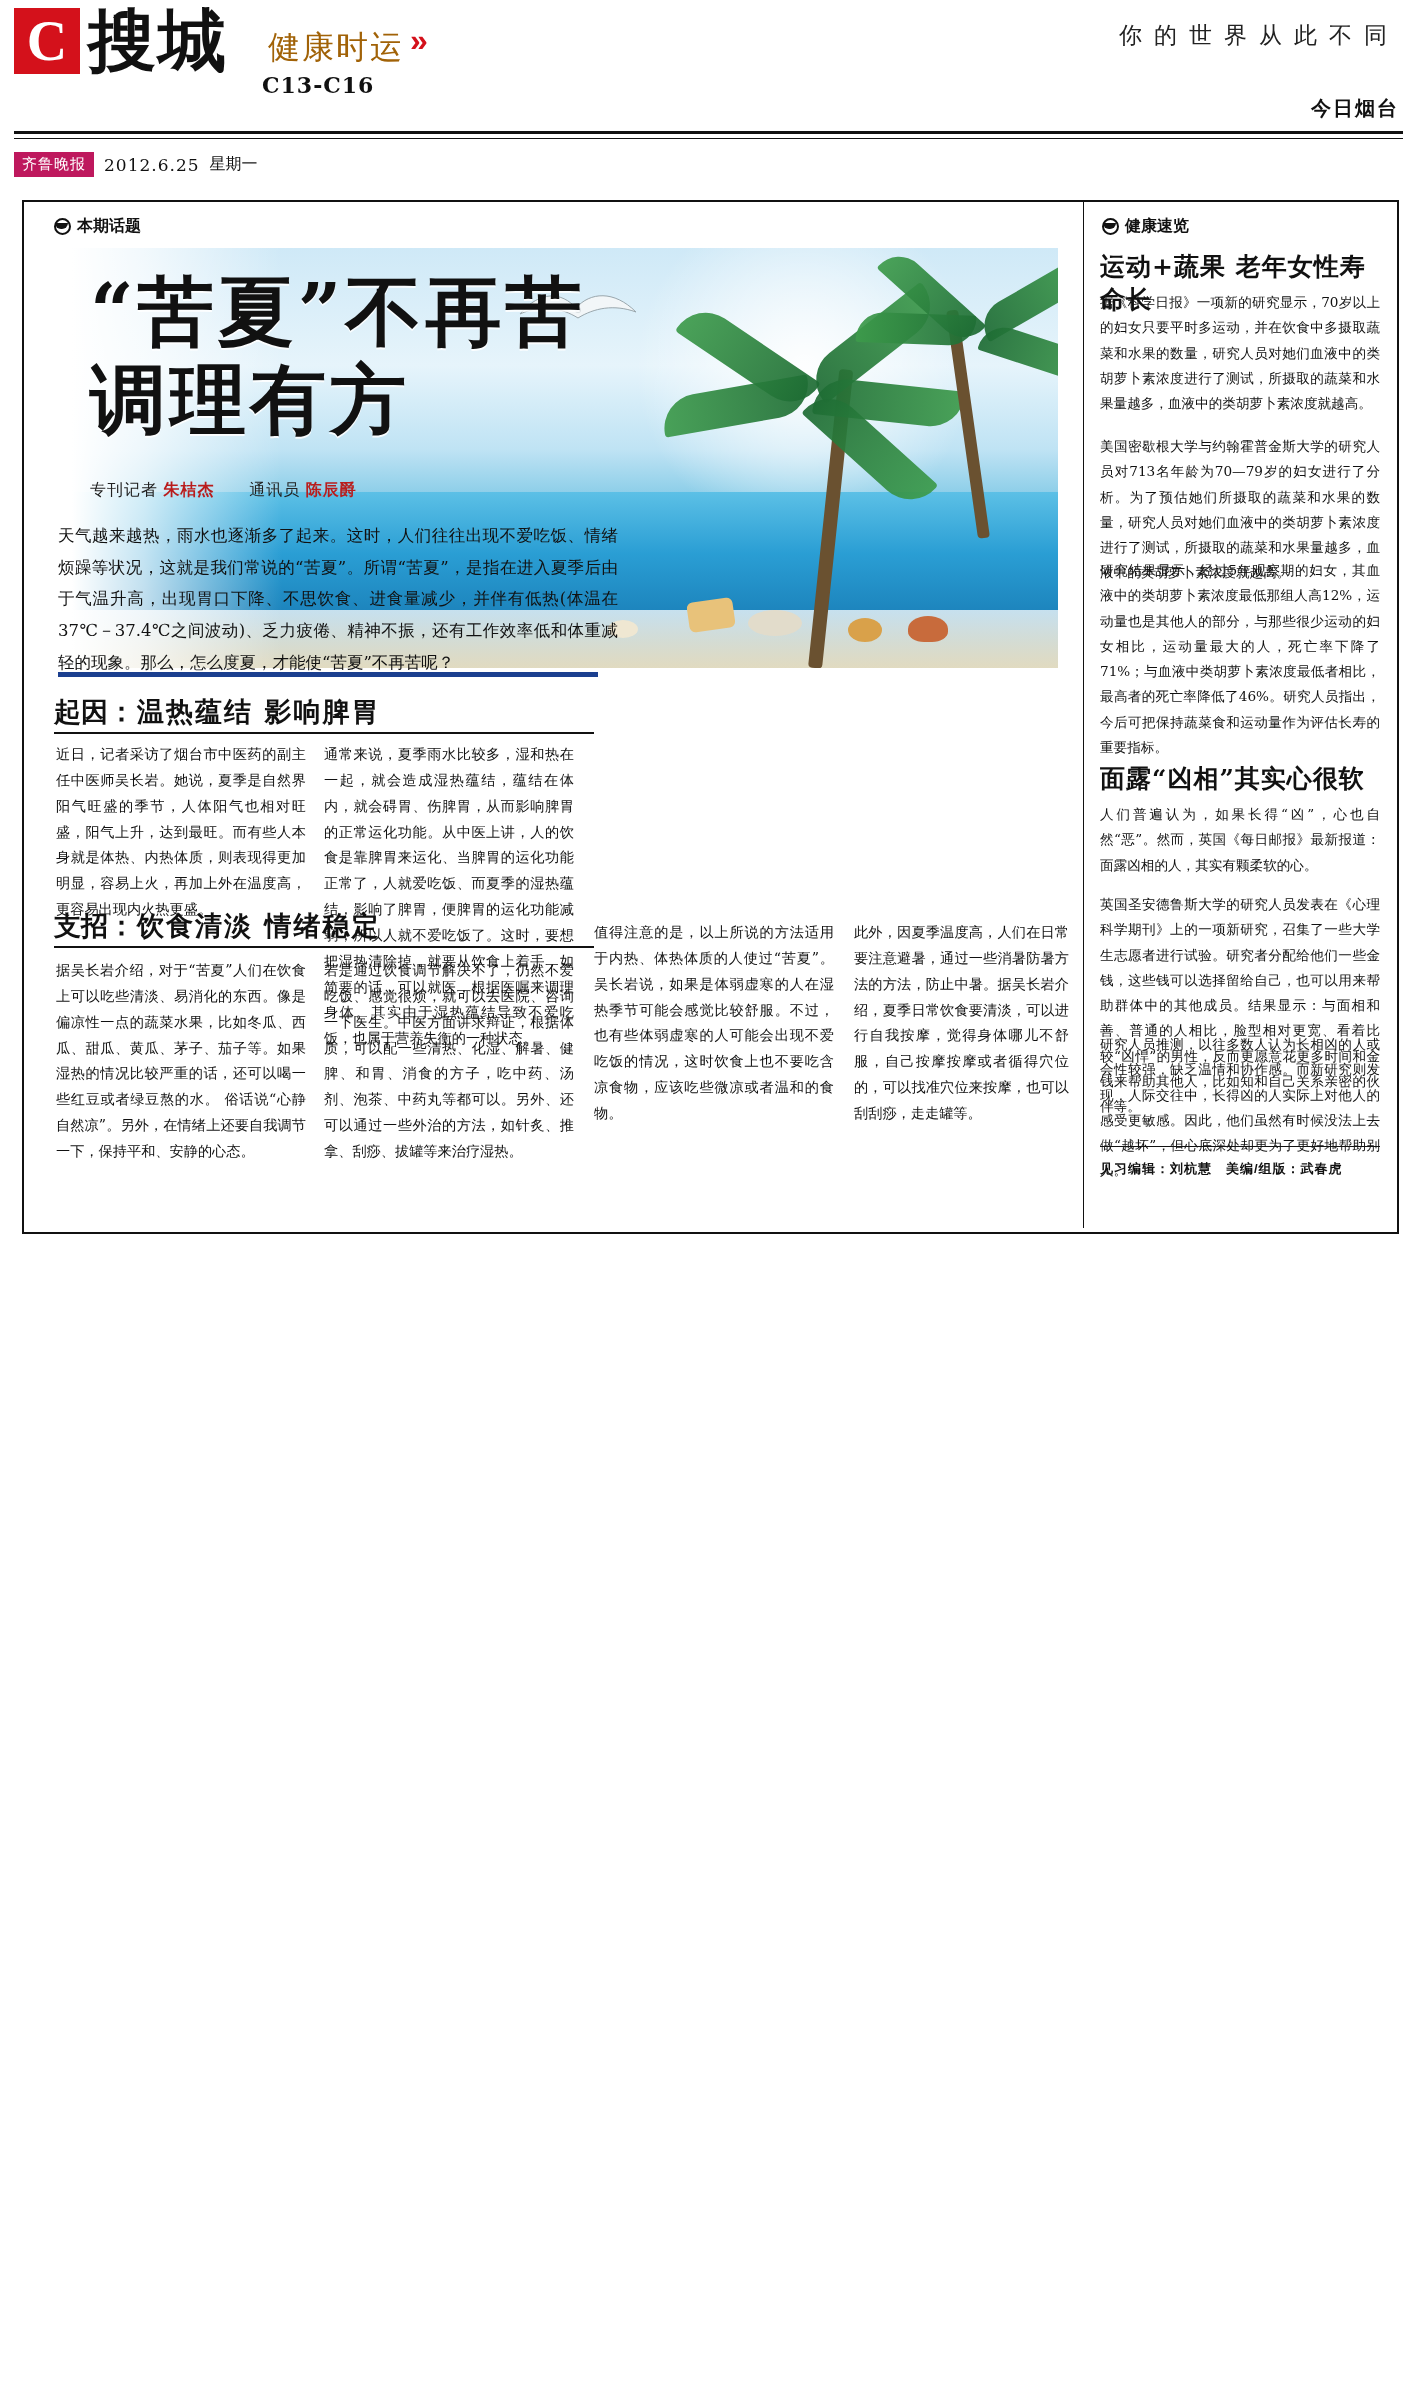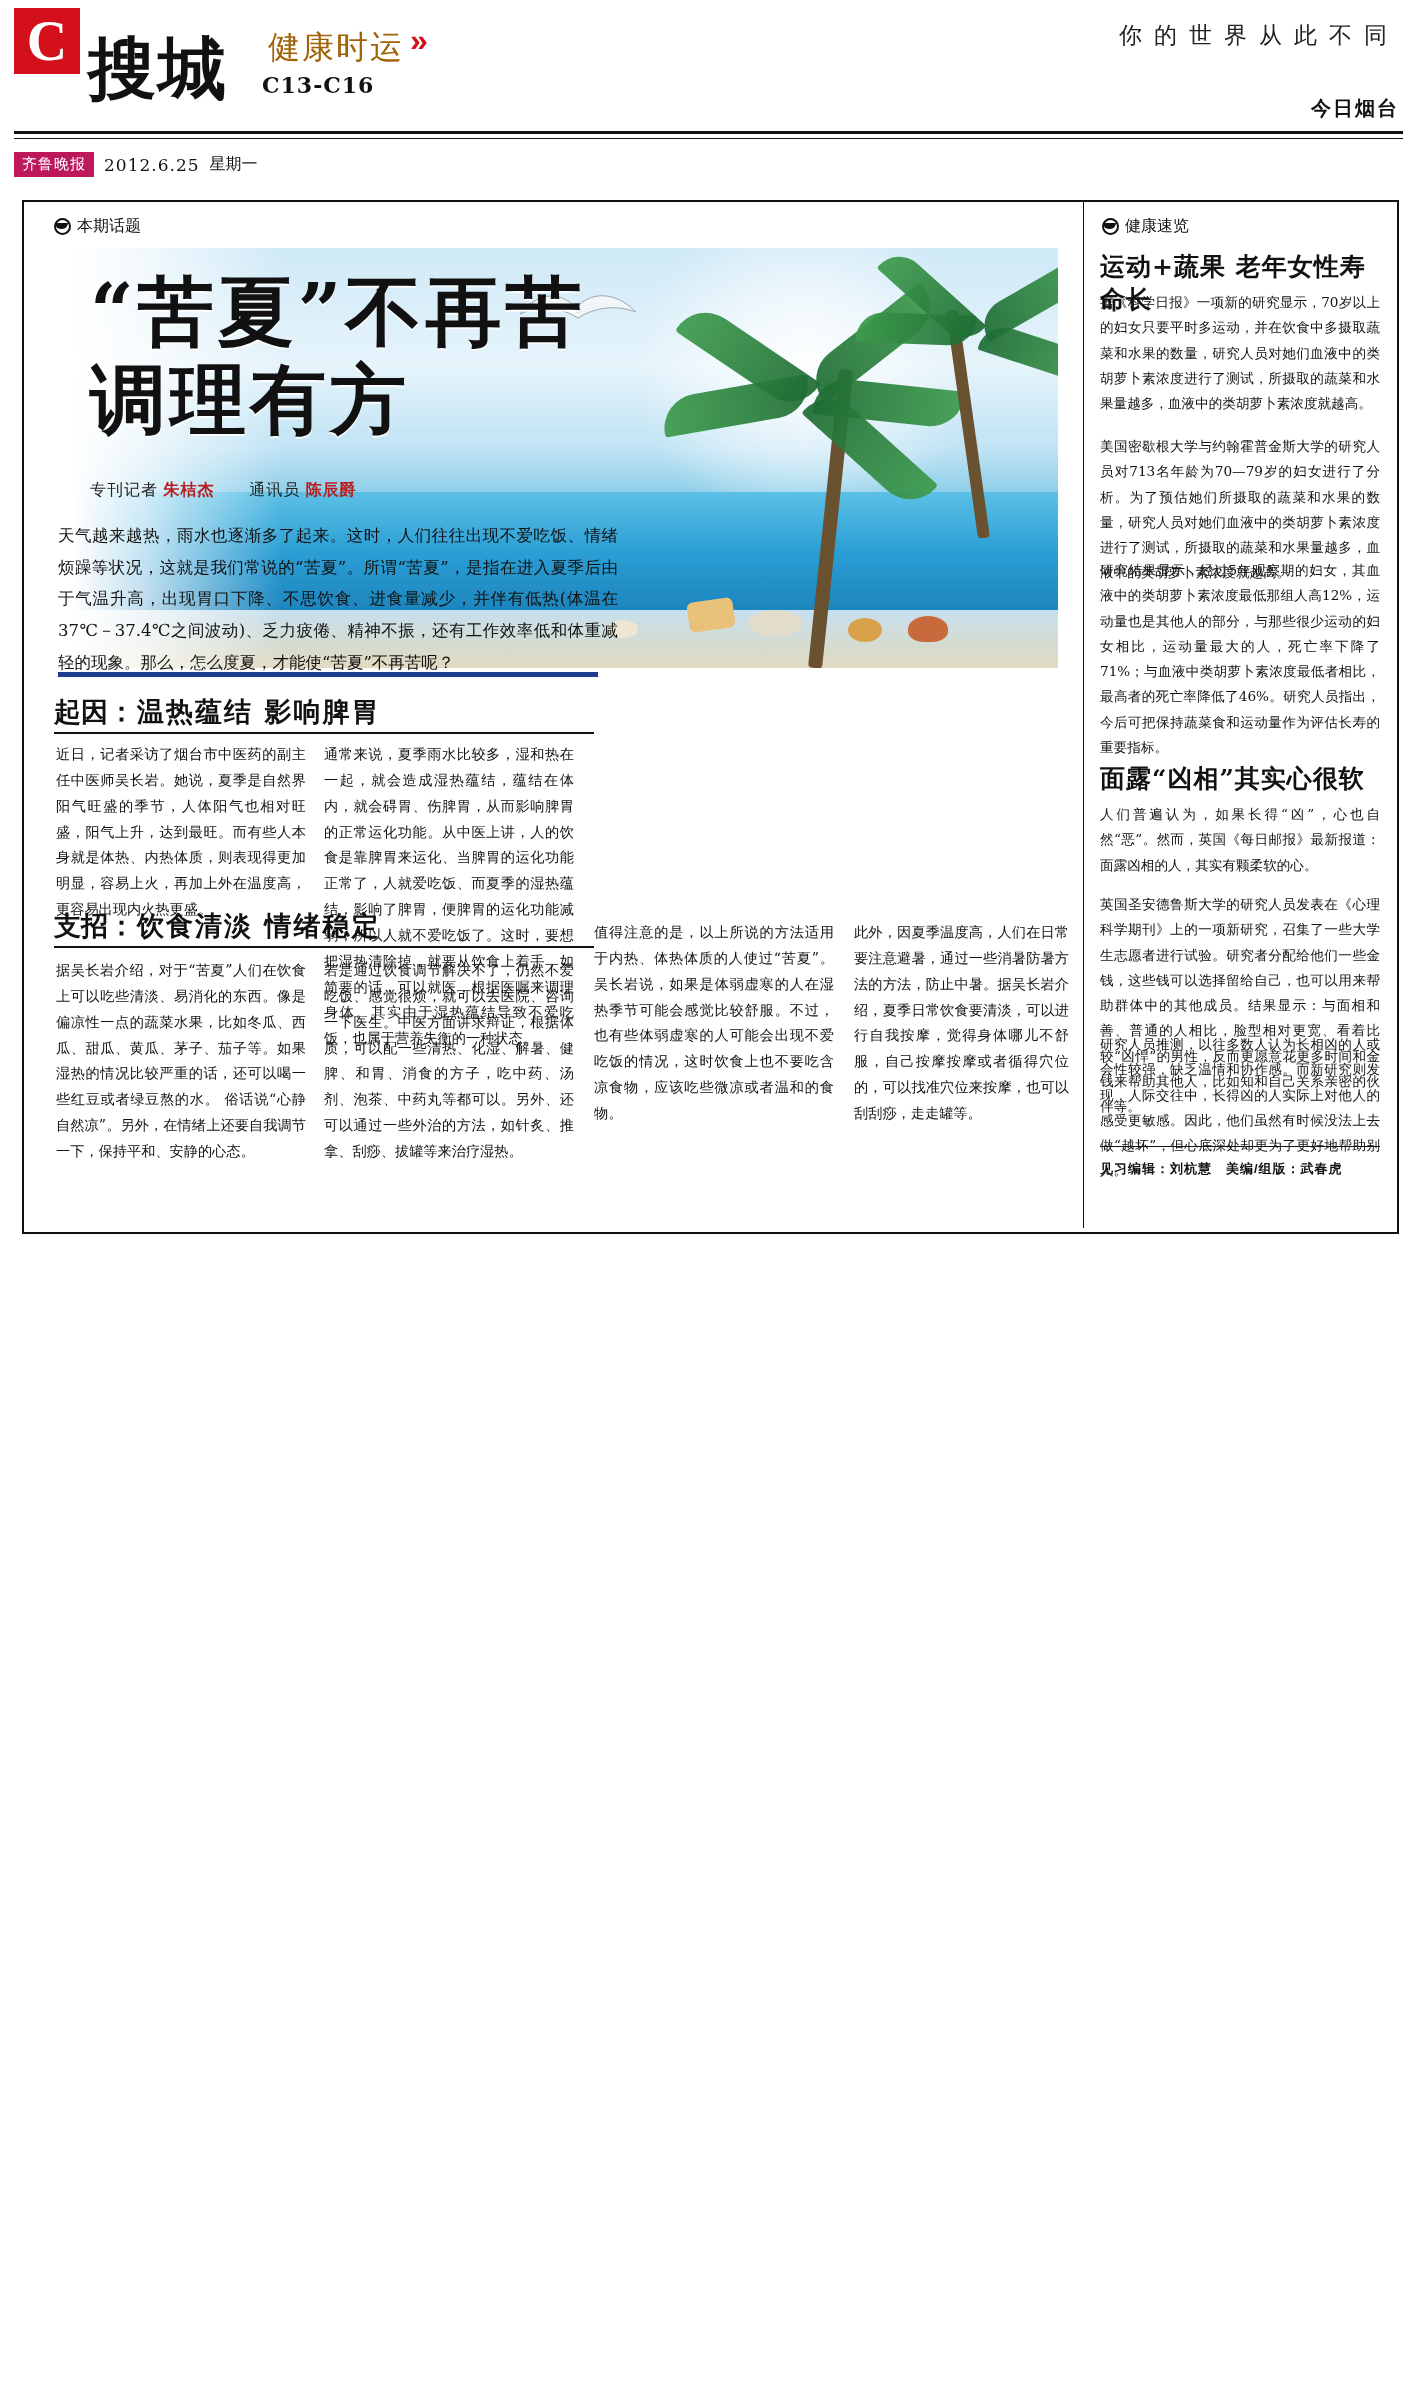--- a/index.html
+++ b/index.html
@@ -5,21 +5,21 @@
   html,body{margin:0;padding:0;background:#ffffff;}
   body{width:1417px;height:2383px;font-family:"Liberation Sans","DejaVu Sans",sans-serif;color:#111;}
   .page{position:relative;width:1417px;height:2383px;background:#fff;}
 
   
   .masthead{position:relative;height:150px;}
   .logo-box{position:absolute;left:14px;top:8px;width:66px;height:66px;background:#d4111b;color:#fff;
             font-family:"Liberation Serif","DejaVu Serif",serif;font-size:56px;font-weight:bold;
             display:flex;align-items:center;justify-content:center;line-height:1;}
   .logo-text{position:absolute;left:88px;top:6px;font-family:"DejaVu Serif","Liberation Serif",serif;
-             font-size:68px;font-weight:bold;letter-spacing:2px;line-height:1;color:#111;margin-top:28px;}
+             font-size:68px;font-weight:bold;letter-spacing:2px;line-height:1;color:#111;}
   .section-title{position:absolute;left:268px;top:26px;font-size:32px;font-weight:normal;color:#a16207;
                  font-family:"DejaVu Serif","Liberation Serif",serif;letter-spacing:2px;}
   .section-arrow{position:absolute;left:410px;top:22px;color:#d4111b;font-size:32px;font-weight:bold;}
   .page-range{position:absolute;left:262px;top:72px;font-family:"DejaVu Serif","Liberation Serif",serif;
               font-size:22px;font-weight:bold;letter-spacing:1px;}
   .slogan{position:absolute;right:18px;top:20px;font-size:23px;letter-spacing:12px;color:#222;
           font-family:"DejaVu Serif","Liberation Serif",serif;}
   .today{position:absolute;right:18px;top:95px;font-size:20px;font-weight:bold;
          font-family:"DejaVu Serif","Liberation Serif",serif;letter-spacing:2px;}
   .rule-thick{position:absolute;left:14px;right:14px;top:131px;height:3px;background:#111;}
@@ -28,21 +28,21 @@
   .dateline{position:absolute;left:14px;top:152px;display:flex;align-items:center;gap:10px;}
   .paper-badge{background:#be185d;color:#fff;font-size:15px;padding:3px 8px;letter-spacing:1px;
                font-family:"DejaVu Serif","Liberation Serif",serif;}
   .date-text{font-size:17px;letter-spacing:1px;font-family:"DejaVu Serif","Liberation Serif",serif;}
   .weekday{font-size:16px;}
 
   
   .frame{position:absolute;left:22px;top:200px;width:1373px;height:1030px;border:2px solid #111;}
   .colsplit{position:absolute;left:1083px;top:202px;width:1px;height:1026px;background:#111;}
 
-  .kicker{display:flex;align-items:center;gap:6px;font-size:16px;font-weight:normal;}
+  .kicker{display:flex;align-items:center;gap:6px;font-size:16px;font-weight:bold;}
   .kicker .dot{display:inline-block;width:13px;height:13px;border-radius:50%;
                background:#fff;border:2px solid #111;position:relative;}
   .kicker .dot:after{content:"";position:absolute;left:-1px;top:3px;width:13px;height:6px;
                      background:#111;border-radius:0 0 7px 7px;}
 
   
   .main{position:absolute;left:24px;top:202px;width:1057px;height:1026px;overflow:hidden;}
   .main-kicker{position:absolute;left:30px;top:14px;}
 
   .hero{position:absolute;left:24px;top:46px;width:1010px;height:420px;overflow:hidden;}

